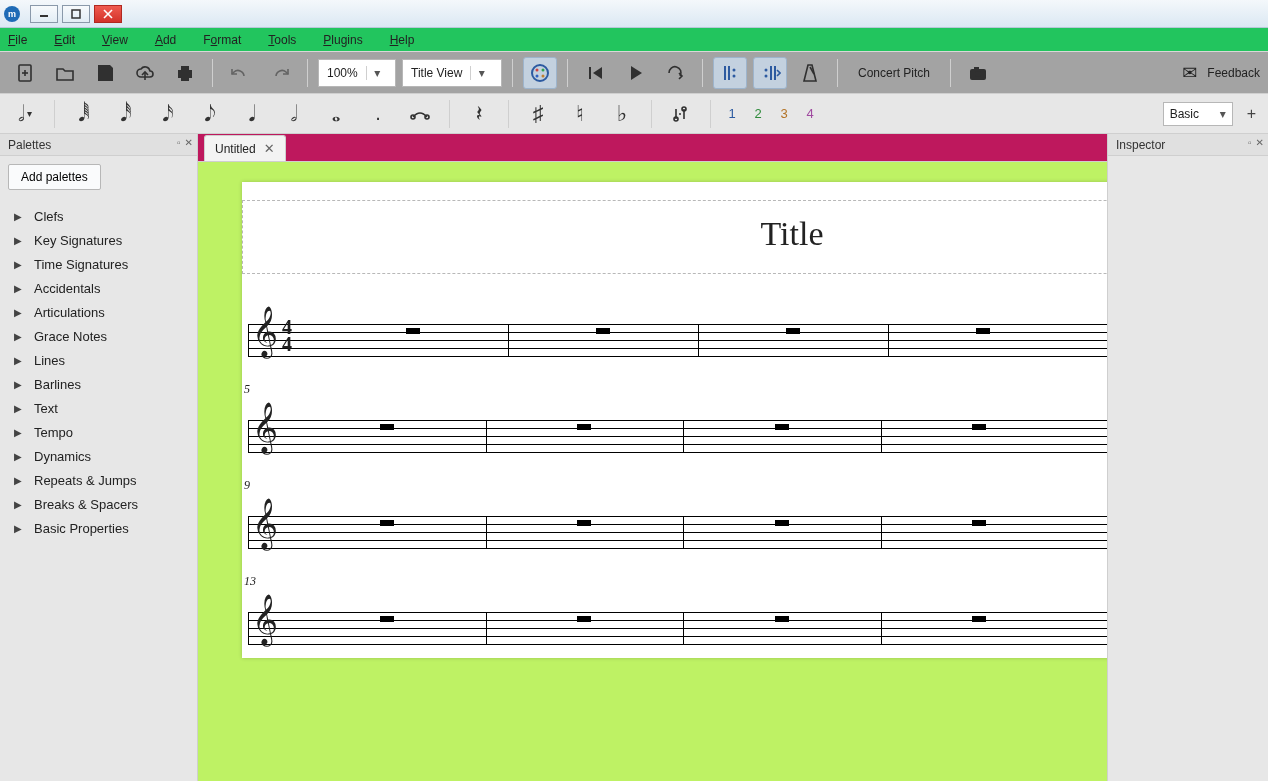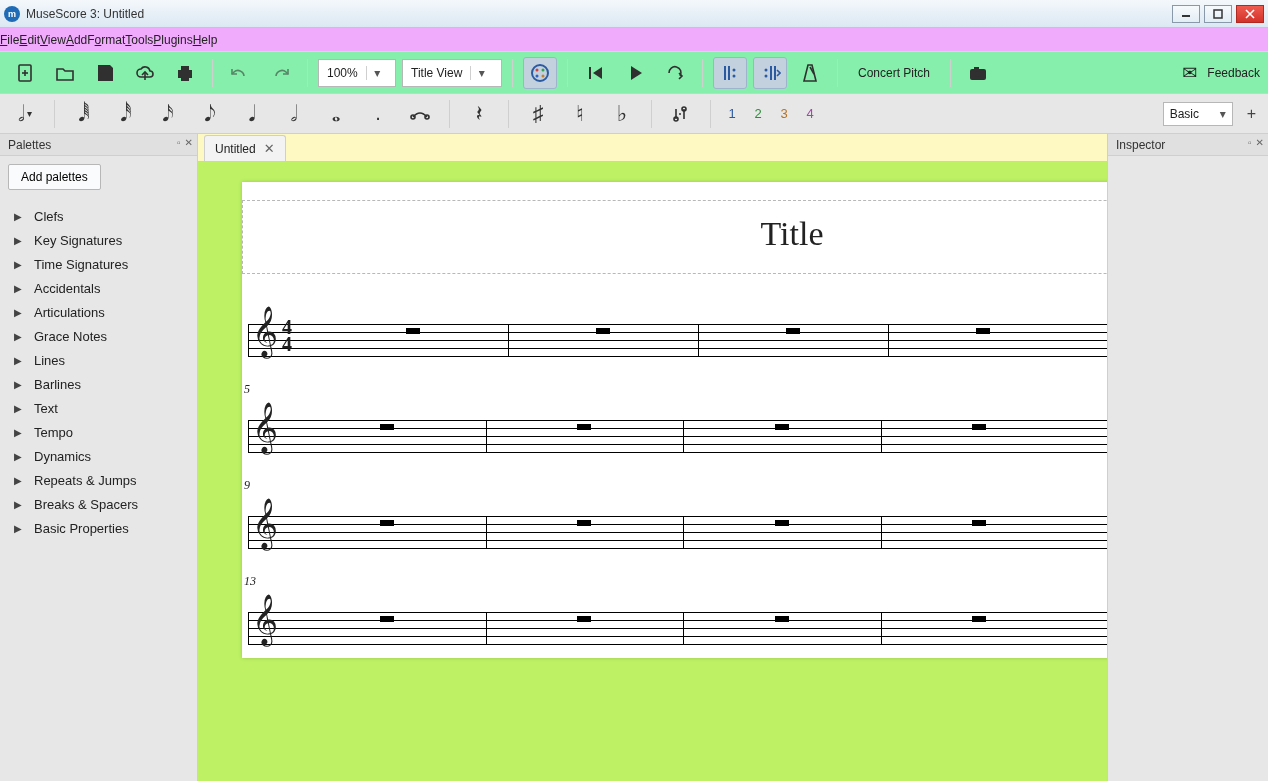--- a/index.html
+++ b/index.html
@@ -2,24 +2,24 @@
 <html><head>
 <meta charset="utf-8">
 <style>
 * { box-sizing: border-box; margin: 0; padding: 0; }
 body { font-family: "Segoe UI", Tahoma, sans-serif; font-size: 12px; color: #222; background: #e7e7e7; overflow: hidden; width: 1268px; height: 781px; }
 .titlebar { height: 28px; background: linear-gradient(#f4f8fb,#dbe8f3); border-bottom: 1px solid #b8c8d8; display: flex; align-items: center; padding: 0 4px; }
 .titlebar .app-icon { width: 16px; height: 16px; background: #1f6bb6; border-radius: 50%; margin-right: 6px; display: flex; align-items: center; justify-content: center; color: #fff; font-size: 9px; font-weight: bold; }
 .titlebar .title { flex: 1; color: #333; font-size: 12px; }
 .titlebar .winbtn { width: 28px; height: 18px; border: 1px solid #8a99aa; margin-left: 4px; background: linear-gradient(#f7fafc,#e2edf5); display: flex; align-items: center; justify-content: center; }
 .titlebar .winbtn.close { background: linear-gradient(#ef5b4f,#d3322a); border-color: #b02820; color: #fff; }
-.menubar { height: 24px; background: #f0abfc; display: flex; align-items: center; padding: 0 0; gap: 0; border-bottom: 1px solid #d8d8d8; }
+.menubar { height: 24px; background: #22c55e; display: flex; align-items: center; padding: 0 8px; gap: 27px; border-bottom: 1px solid #d8d8d8; }
 .menubar span { cursor: default; }
 .menubar span u { text-decoration: underline; }
-.toolbar1 { height: 42px; background: #86efac; border-bottom: 1px solid #cfcfcf; display: flex; align-items: center; padding: 0 8px; gap: 6px; }
+.toolbar1 { height: 42px; background: #a3a3a3; border-bottom: 1px solid #cfcfcf; display: flex; align-items: center; padding: 0 8px; gap: 6px; }
 .toolbar2 { height: 40px; background: #e7e7e7; border-bottom: 1px solid #cfcfcf; display: flex; align-items: center; padding: 0 8px; gap: 8px; }
 .tbtn { width: 34px; height: 32px; display: flex; align-items: center; justify-content: center; border-radius: 3px; color: #333; }
 .tbtn.active { background: #c3d1df; border: 1px solid #9db4cc; }
 .sep { width: 1px; height: 28px; background: #cfcfcf; margin: 0 4px; }
 .combo { height: 28px; background: #fff; border: 1px solid #b7b7b7; display: flex; align-items: center; padding: 0 6px 0 8px; gap: 8px; font-size: 12px; }
 .combo .dd { width: 16px; text-align: center; color: #555; border-left: 1px solid #cfcfcf; padding-left: 6px; }
 .voicebtn { width: 18px; text-align: center; color: #4b74a6; font-size: 13px; }
 .voicebtn.v1 { color: #2c5aa0; }
 .voicebtn.v2 { color: #2e8b3b; }
 .voicebtn.v3 { color: #b37326; }
@@ -34,21 +34,21 @@
 .panel-right { width: 161px; border-left: 1px solid #cfcfcf; }
 .panel-hdr { height: 22px; display: flex; align-items: center; padding: 0 8px; font-size: 12px; color: #333; background: #e0e0e0; border-bottom: 1px solid #cfcfcf; position: relative; }
 .panel-hdr .pbtns { position: absolute; right: 4px; top: 3px; display: flex; gap: 4px; font-size: 10px; color: #666; }
 .pal-toolbar { display: flex; gap: 8px; padding: 8px; }
 .btn { padding: 5px 12px; background: #fafbfc; border: 1px solid #b7b7b7; border-radius: 2px; font-size: 12px; }
 .search { flex: 1; padding: 5px 8px; background: #fff; border: 1px solid #b7b7b7; border-radius: 2px; font-size: 12px; color: #8a8a8a; }
 .pal-list { padding: 6px 0; }
 .pal-item { display: flex; align-items: center; gap: 10px; padding: 4px 14px; font-size: 13px; color: #222; cursor: default; height: 24px; }
 .pal-item .tri { font-size: 10px; color: #444; width: 10px; }
 .center { flex: 1; display: flex; flex-direction: column; background: #e2e2e2; overflow: hidden; }
-.tabbar { height: 28px; background: #fef9c3; display: flex; align-items: flex-end; padding: 0 6px; border-bottom: 1px solid #cfcfcf; }
+.tabbar { height: 28px; background: #be185d; display: flex; align-items: flex-end; padding: 0 6px; border-bottom: 1px solid #cfcfcf; }
 .tab { height: 26px; padding: 0 10px; background: #f3f3f3; border: 1px solid #cfcfcf; border-bottom: none; display: flex; align-items: center; gap: 8px; font-size: 12px; border-radius: 3px 3px 0 0; }
 .tab .x { color: #666; font-size: 13px; }
 .score-area { flex: 1; overflow: hidden; background: #bef264; position: relative; }
 .page { position: absolute; left: 44px; top: 20px; width: 1100px; background: #fff; box-shadow: 0 0 4px rgba(0,0,0,.2); padding: 0; }
 .title-frame { margin: 18px 0 10px 0; border: 1px dashed #b8b8b8; padding: 14px 20px 20px 20px; position: relative; }
 .title-text { text-align: center; font-family: "Times New Roman", serif; font-size: 34px; }
 .staff-block { margin: 26px 0 0 0; position: relative; }
 .measnum { position: absolute; left: 2px; top: -14px; font-family: "Times New Roman", serif; font-size: 12px; font-style: italic; }
 .staff { position: relative; height: 70px; margin-left: 6px; }
 .stafflines { position: absolute; left: 0; right: 0; top: 24px; }
@@ -60,21 +60,20 @@
 .note-icon { font-size: 22px; line-height: 1; }
 svg.ico { width: 22px; height: 22px; }
 svg.ico * { stroke: #303030; stroke-width: 1.6; fill: none; }
 svg.ico.fill * { fill: #303030; stroke: none; }
 </style>
 </head>
 <body>
 
 <div class="titlebar">
   <div class="app-icon">m</div>
-  <div class="title">MuseScore 3: Untitled</div>
   <div class="winbtn">
       <svg width="10" height="10">
         <line x1="1" y1="7" x2="9" y2="7" stroke="#333" stroke-width="2"></line>
       </svg>
     </div>
   <div class="winbtn">
       <svg width="10" height="10">
         <rect x="1" y="1" width="8" height="8" fill="none" stroke="#333" stroke-width="1.5"></rect>
       </svg>
     </div>

